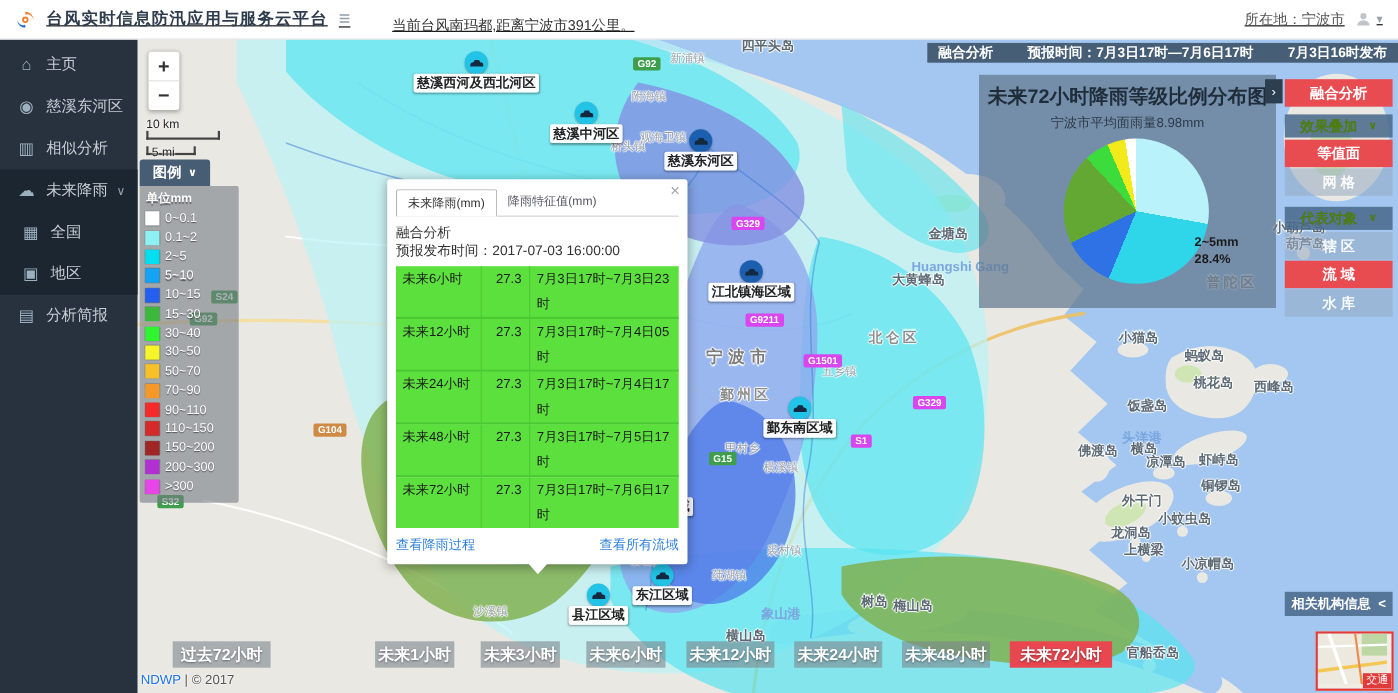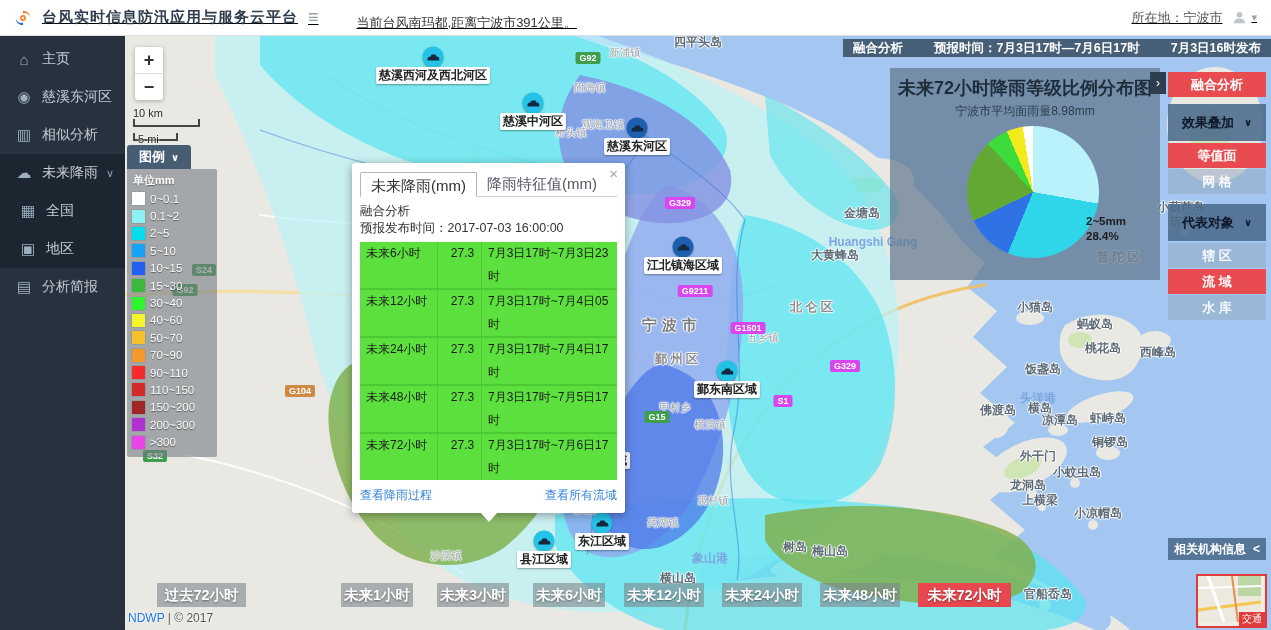--- a/index.html
+++ b/index.html
@@ -79,38 +79,38 @@
   .pie{position:absolute;left:77px;top:58px;width:132px;height:132px;border-radius:50%;}
   .pie-tip{position:absolute;left:196px;top:146px;font-size:11.5px;font-weight:bold;color:#1b1b1b;line-height:1.3;}
   .collapse-btn{position:absolute;left:1025px;top:37px;width:16px;height:22px;background:#2d3e50;color:#fff;
                 display:flex;align-items:center;justify-content:center;font-size:12px;cursor:pointer;z-index:14;}
   
   .rp{position:absolute;left:1043px;top:37px;width:98px;z-index:15;}
   .rp-btn{height:25px;display:flex;align-items:center;justify-content:center;font-size:13px;font-weight:bold;
           color:#fff;cursor:pointer;margin-bottom:1px;}
   .rp-red{background:#e84b50;}
   .rp-ghost{background:rgba(150,170,195,.55);color:rgba(255,255,255,.92);}
-  .rp-head{height:37px;background:rgba(74,106,140,.88);display:flex;align-items:center;justify-content:center;
-           gap:10px;color:#0f172a;font-size:13px;font-weight:bold;cursor:pointer;margin-bottom:2px;}
+  .rp-head{height:21px;background:rgba(74,106,140,.88);display:flex;align-items:center;justify-content:center;
+           gap:10px;color:#4d7c0f;font-size:13px;font-weight:bold;cursor:pointer;margin-bottom:2px;}
   .rp-gap1{height:6px;} .rp-gap2{height:9px;}
   .info-btn{position:absolute;left:1043px;top:503px;width:98px;height:22px;background:rgba(74,106,140,.88);
             color:#fff;font-size:12px;font-weight:bold;display:flex;align-items:center;justify-content:center;
             gap:7px;z-index:15;cursor:pointer;}
   .thumb{position:absolute;left:1071px;top:539px;width:67px;height:50px;border:2px solid #e03a3a;
          background:#f0ede4;z-index:15;cursor:pointer;overflow:hidden;}
   .thumb-tag{position:absolute;right:0;bottom:0;background:#e03a3a;color:#fff;font-size:10px;
              padding:0 3px;line-height:14px;}
   
   .popup{position:absolute;left:227px;top:128px;width:273px;background:#fff;border-radius:3px;z-index:20;
          box-shadow:0 2px 10px rgba(0,0,0,.35);padding:8px 8px 9px 8px;box-sizing:border-box;}
   .popup .ptr{position:absolute;left:128px;bottom:-9px;width:0;height:0;border-left:9px solid transparent;
               border-right:9px solid transparent;border-top:10px solid #fff;}
   .pp-close{position:absolute;top:3px;right:7px;color:#a5a5a5;font-size:15px;cursor:pointer;line-height:15px;}
   .pp-tabs{display:flex;border-bottom:1px solid #cfcfcf;height:25px;}
-  .pp-tab{font-size:15px;color:#333;padding:4px 10px 0 10px;cursor:pointer;}
+  .pp-tab{font-size:11px;color:#333;padding:4px 10px 0 10px;cursor:pointer;}
   .pp-tab.on{border:1px solid #b5b5b5;border-bottom:1px solid #fff;border-radius:2px 2px 0 0;
              position:relative;top:1px;background:#fff;}
   .pp-tab.off{color:#556;}
   .pp-meta{font-size:12.5px;color:#333;margin-top:6px;line-height:17px;}
   .pp-table{margin-top:5px;}
   .pp-row{display:grid;grid-template-columns:78px 44px 1fr;background:#5ce03e;border-bottom:2px solid #4bc933;}
   .pp-row:last-child{border-bottom:none;}
   .pp-cell{font-size:12px;color:#1d1d1d;line-height:23px;padding-left:6px;border-right:1px solid #4bc933;}
   .pp-cell:last-child{border-right:none;}
   .pp-links{display:flex;justify-content:space-between;margin-top:7px;}
@@ -430,21 +430,21 @@
           <div class="legend-row">
             <span class="legend-sw" style="background: rgb(60, 184, 60);"></span>
             <span class="legend-tx">15~30</span>
           </div>
           <div class="legend-row">
             <span class="legend-sw" style="background: rgb(46, 245, 46);"></span>
             <span class="legend-tx">30~40</span>
           </div>
           <div class="legend-row">
             <span class="legend-sw" style="background: rgb(245, 245, 42);"></span>
-            <span class="legend-tx">40~60</span>
+            <span class="legend-tx">30~50</span>
           </div>
           <div class="legend-row">
             <span class="legend-sw" style="background: rgb(245, 192, 42);"></span>
             <span class="legend-tx">50~70</span>
           </div>
           <div class="legend-row">
             <span class="legend-sw" style="background: rgb(245, 152, 42);"></span>
             <span class="legend-tx">70~90</span>
           </div>
           <div class="legend-row">

